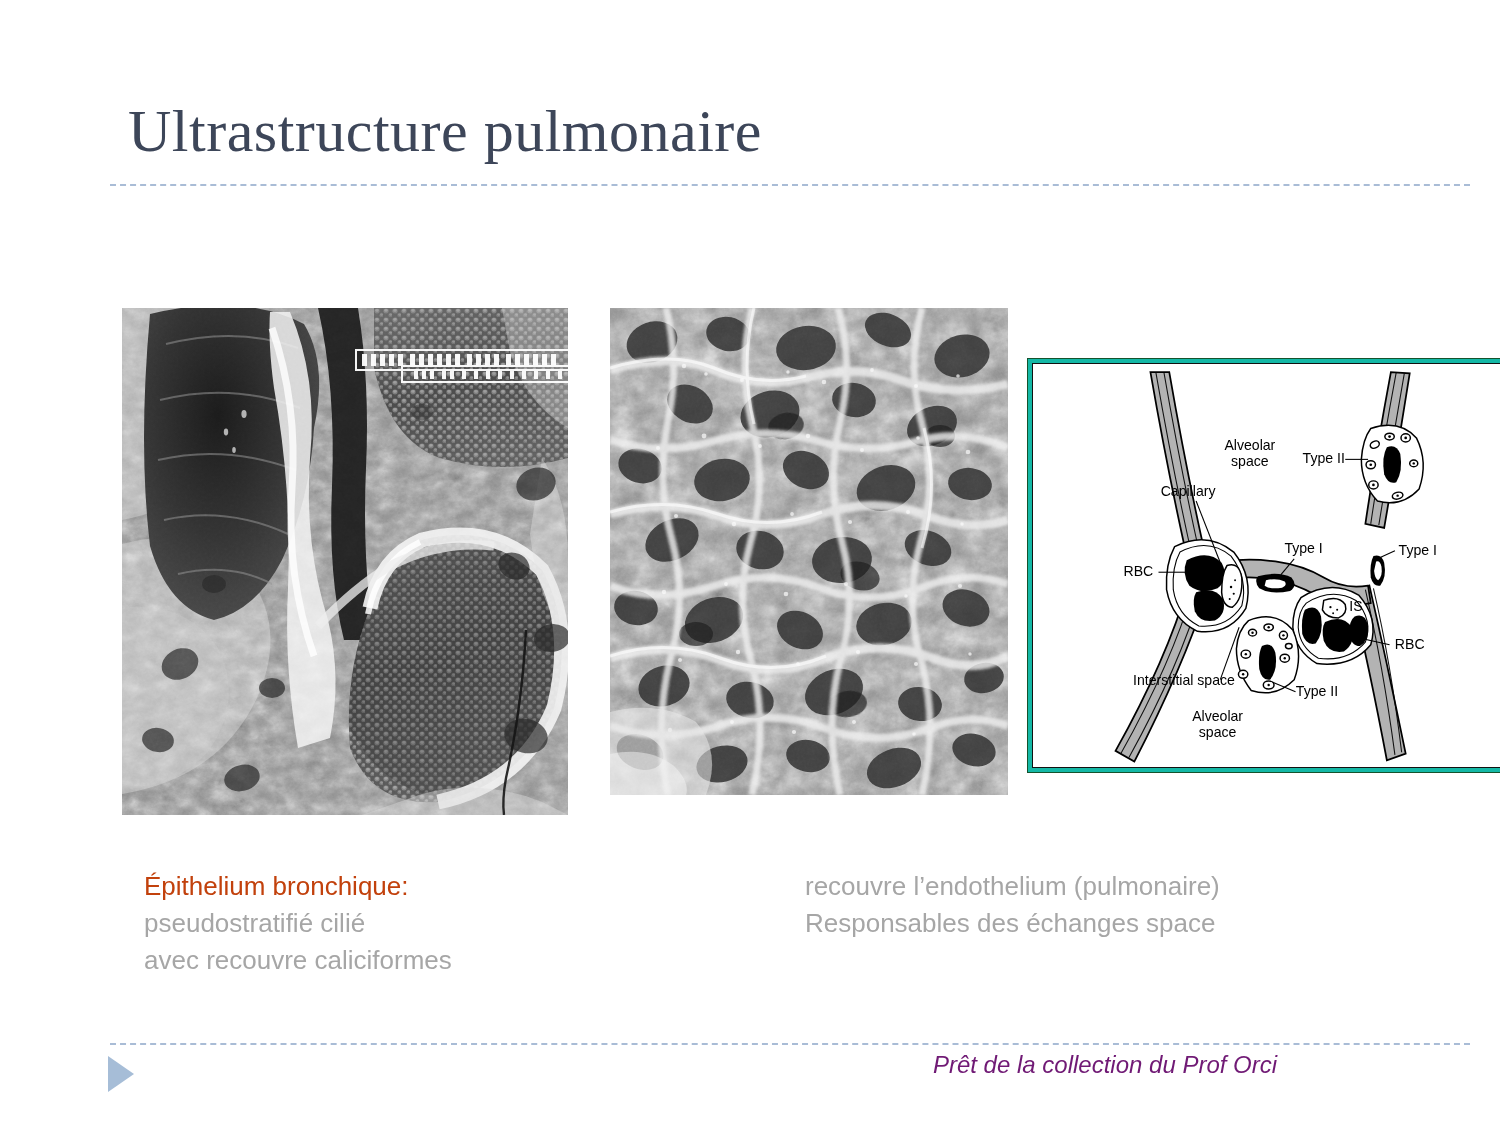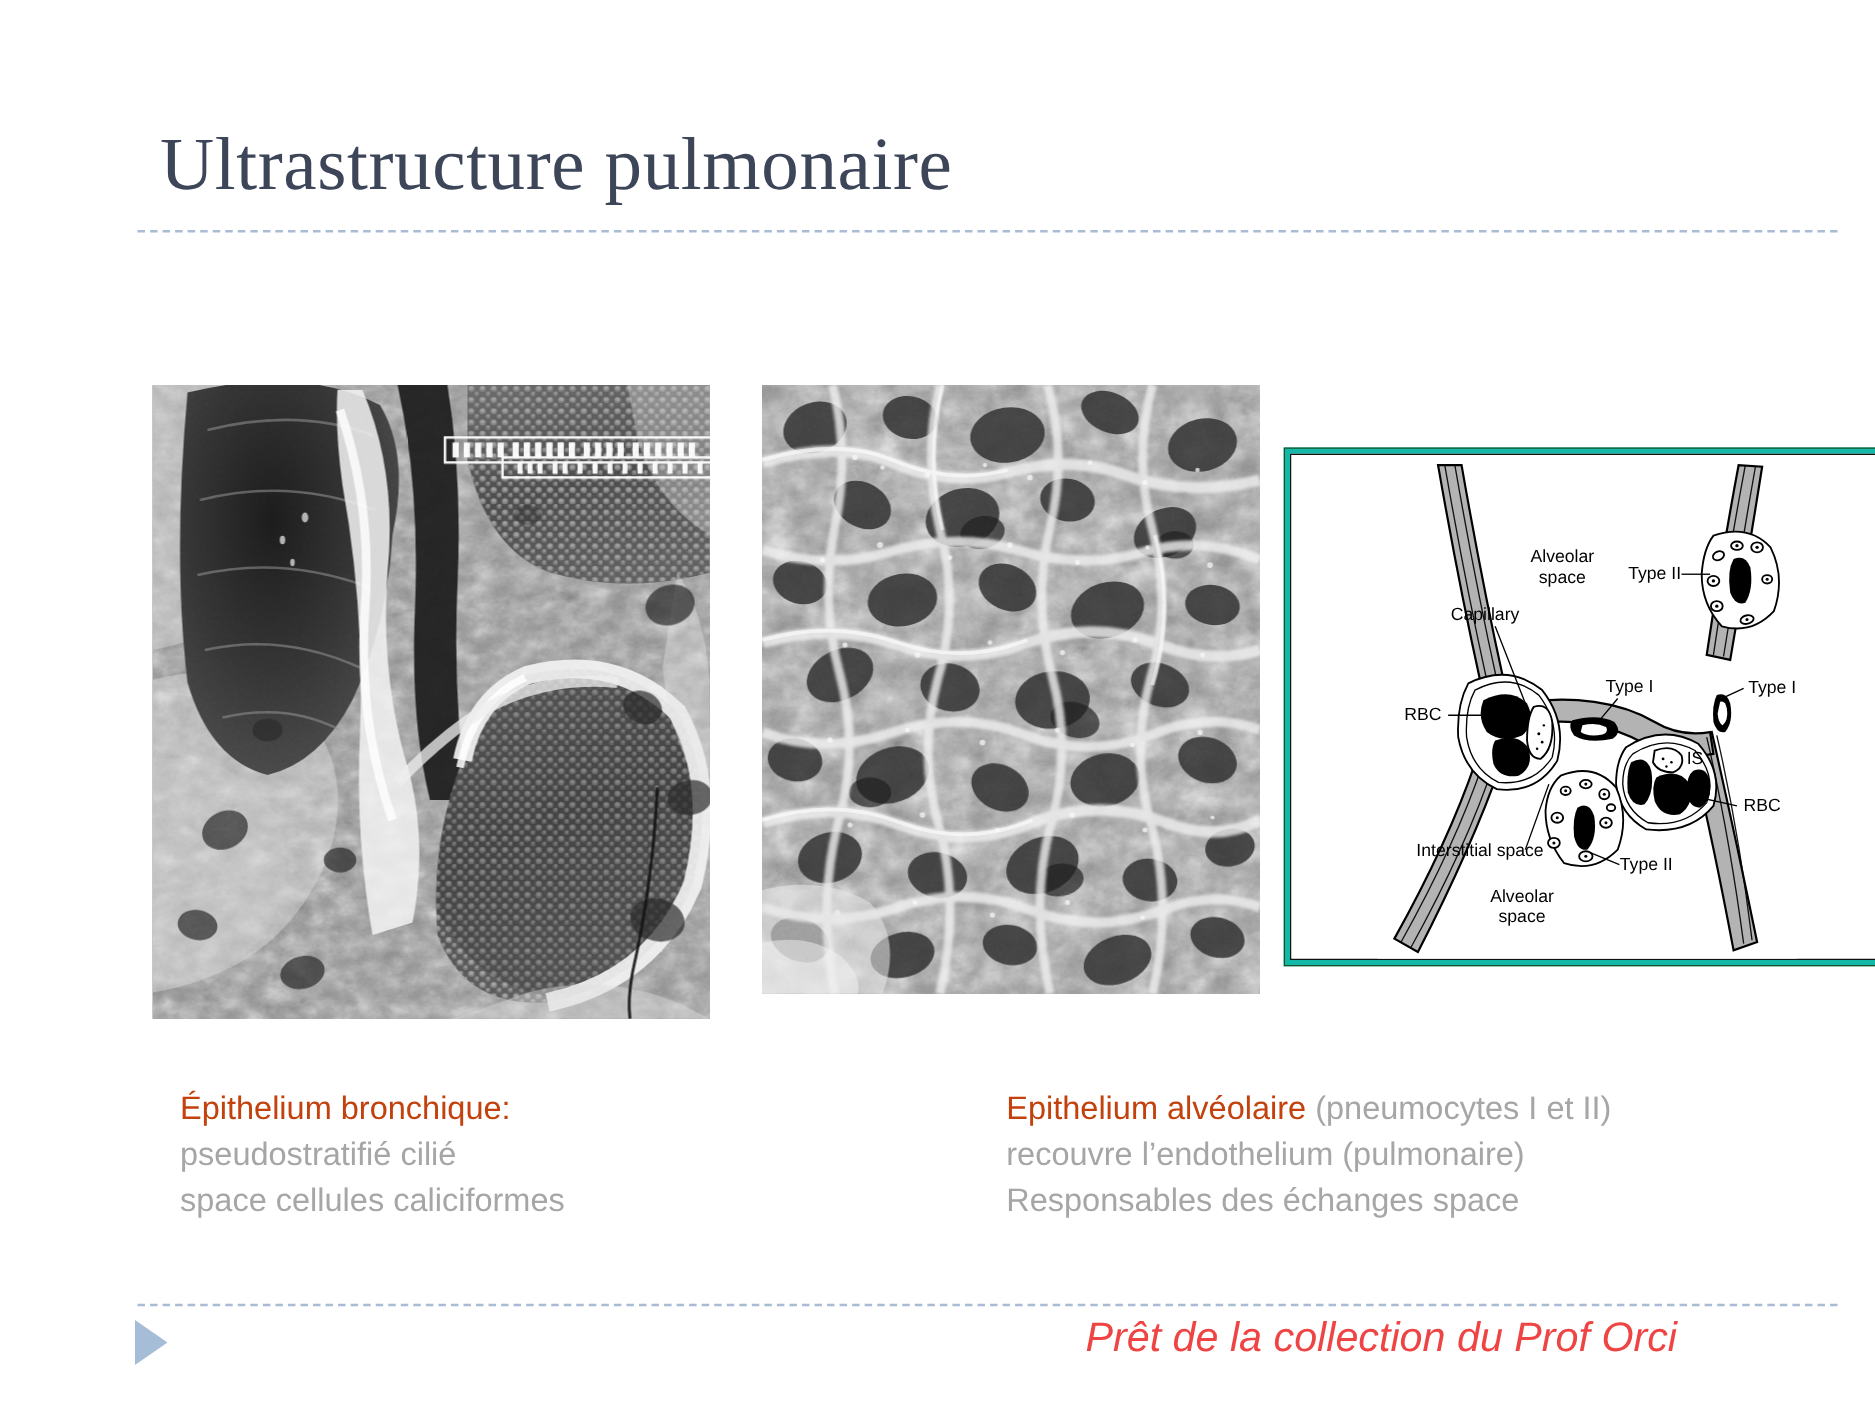--- a/index.html
+++ b/index.html
@@ -126,23 +126,23 @@
     border-top: 18px solid transparent;
     border-bottom: 18px solid transparent;
     border-left: 26px solid #a6bdd7;
   }
   .footer-note {
     position: absolute;
     left: 700px;
     top: 1051px;
     width: 730px;
     text-align: center;
-    font-size: 33px;
+    font-size: 24px;
     font-style: italic;
-    color: #ef4444;
+    color: #701a75;
     white-space: nowrap;
   }
 </style>
 </head>
 <body>
 
 <div class="slide">
 
   <div class="title">Ultrastructure pulmonaire</div>
   <div class="title-rule"></div>
@@ -636,25 +636,24 @@
             <text class="dlbl" x="172" y="556" text-anchor="middle">space</text>
           </g>
         </svg>
       </div>
     </div>
   </div>
 
   <div class="caption" id="caption-left">
     <span class="line accent">Épithelium bronchique:</span>
     <span class="line">pseudostratifié cilié</span>
-    <span class="line">space cellules caliciformes</span>
+    <span class="line">avec recouvre caliciformes</span>
   </div>
 
   <div class="caption" id="caption-right">
-    <span class="line"><span class="accent">Epithelium alvéolaire</span><span> (pneumocytes I et II)</span></span>
     <span class="line">recouvre l’endothelium (pulmonaire)</span>
     <span class="line">Responsables des échanges space</span>
   </div>
 
   <div class="footer-rule"></div>
   <div class="footer-arrow"></div>
   <div class="footer-note">Prêt de la collection du Prof Orci</div>
 
 </div>
 

